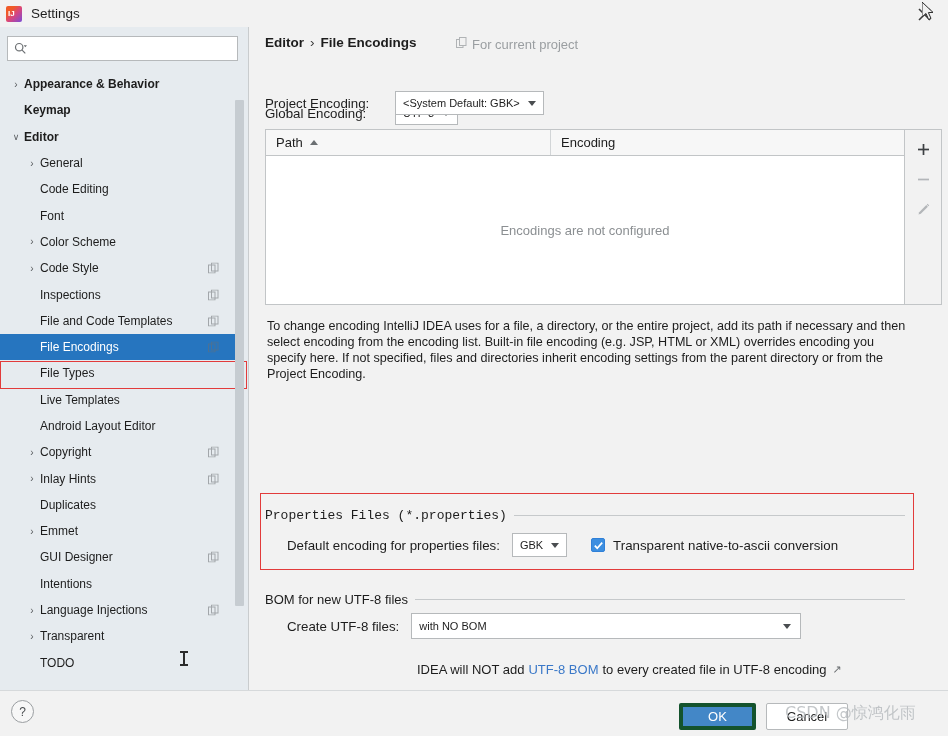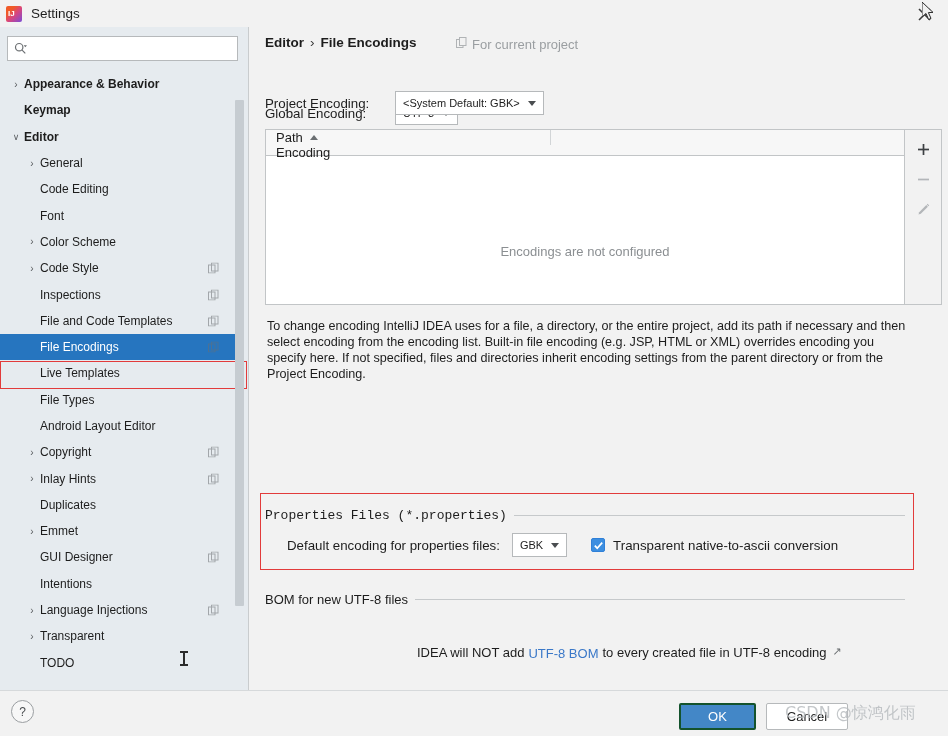--- a/index.html
+++ b/index.html
@@ -258,42 +258,41 @@
     background: #ffffff;
     border: 1px solid #c2c5c7;
     box-sizing: border-box;
   }
   .thead {
     display: flex;
     height: 26px;
     border-bottom: 1px solid #c2c5c7;
     background: #f7f7f7;
     box-sizing: border-box;
-    flex-direction: column;
   }
   .th {
     display: flex;
     align-items: center;
     padding-left: 10px;
     font-size: 13px;
     color: #1d1d1d;
     box-sizing: border-box;
   }
   .th.path { width: 285px; border-right: 1px solid #d2d5d7; }
   .th .sortarrow {
     margin-left: 7px;
     width: 0; height: 0;
     border-left: 4px solid transparent;
     border-right: 4px solid transparent;
     border-bottom: 5px solid #6b6f72;
   }
   .empty-msg {
     position: absolute;
     left: 0; right: 0;
-    top: 114px;
+    top: 93px;
     text-align: center;
     font-size: 13px;
     color: #8b8f92;
   }
   .table-tools {
     position: absolute;
     left: 655px; top: 102px;
     width: 37px; height: 176px;
     border: 1px solid #c2c5c7;
     border-left: none;
@@ -360,26 +359,27 @@
     font-size: 13.3px;
     color: #1d1d1d;
   }
 
   .bom-note {
     position: absolute;
     left: 167px; top: 618px;
     font-size: 13px;
     color: #1d1d1d;
     display: flex;
+    align-items: center;
     white-space: nowrap;
   }
   .bom-note a {
     color: #3a78c8;
     text-decoration: none;
-    margin: 1px 4px;
+    margin: 17px 4px;
   }
   .ext-arrow {
     margin-left: 6px;
     color: #6b6f72;
     font-size: 11px;
   }
 
   
   .footer {
     position: absolute;
@@ -410,21 +410,21 @@
     justify-content: center;
     font-size: 13px;
     box-sizing: border-box;
     border-radius: 2px;
   }
   .btn-ok {
     left: 679px; top: 703px;
     width: 77px;
     background: #4387c7;
     color: #ffffff;
-    border: 2px solid #14532d;
+    border: 4px solid #14532d;
   }
   .btn-cancel {
     left: 766px; top: 703px;
     width: 82px;
     background: #ffffff;
     color: #1d1d1d;
     border: 1px solid #b6b9bb;
   }
   .watermark {
     position: absolute;
@@ -527,25 +527,25 @@
       <div class="tree-item lvl2 selected">
         <span class="twisty"></span>
         <span class="label">File Encodings</span>
         <svg class="scope-icon" viewBox="0 0 11 11">
           <rect x="0.5" y="2.5" width="6.5" height="8" fill="none" stroke="#6b6f72" stroke-width="1"></rect>
           <rect x="3.5" y="0.5" width="6.5" height="8" fill="none" stroke="#6b6f72" stroke-width="1"></rect>
         </svg>
       </div>
       <div class="tree-item lvl2">
         <span class="twisty"></span>
+        <span class="label">File Types</span>
+      </div>
+      <div class="tree-item lvl2">
+        <span class="twisty"></span>
         <span class="label">Live Templates</span>
-      </div>
-      <div class="tree-item lvl2">
-        <span class="twisty"></span>
-        <span class="label">File Types</span>
       </div>
       <div class="tree-item lvl2">
         <span class="twisty"></span>
         <span class="label">Android Layout Editor</span>
       </div>
       <div class="tree-item lvl2">
         <span class="twisty">›</span>
         <span class="label">Copyright</span>
         <svg class="scope-icon" viewBox="0 0 11 11">
           <rect x="0.5" y="2.5" width="6.5" height="8" fill="none" stroke="#6b6f72" stroke-width="1"></rect>
@@ -686,20 +686,27 @@
         <polyline points="1.8,5.6 4.2,8.2 9.2,2.6" fill="none" stroke="#ffffff" stroke-width="1.7"></polyline>
       </svg>
     </span>
     <span class="chk-label">Transparent native-to-ascii conversion</span>
   </div>
   <div class="props-ring"></div>
 
   <div class="group" style="left:15px; top:572px; width:640px;">
     <span class="group-title">BOM for new UTF-8 files</span>
   </div>
+  <div class="row" style="left:37px; top:586px;">
+    <span class="lbl">Create UTF-8 files:</span>
+    <span class="combo wide" style="margin-left:12px; width:390px; height:26px;">
+      <span>with NO BOM</span>
+      <span class="arrow"></span>
+    </span>
+  </div>
   <div class="bom-note">
     <span>IDEA will NOT add</span>
     <a href="#">UTF-8 BOM</a>
     <span>to every created file in UTF-8 encoding</span>
     <span class="ext-arrow">↗</span>
   </div>
 </div>
 
 <div class="footer">
   <div class="help-btn">?</div>

